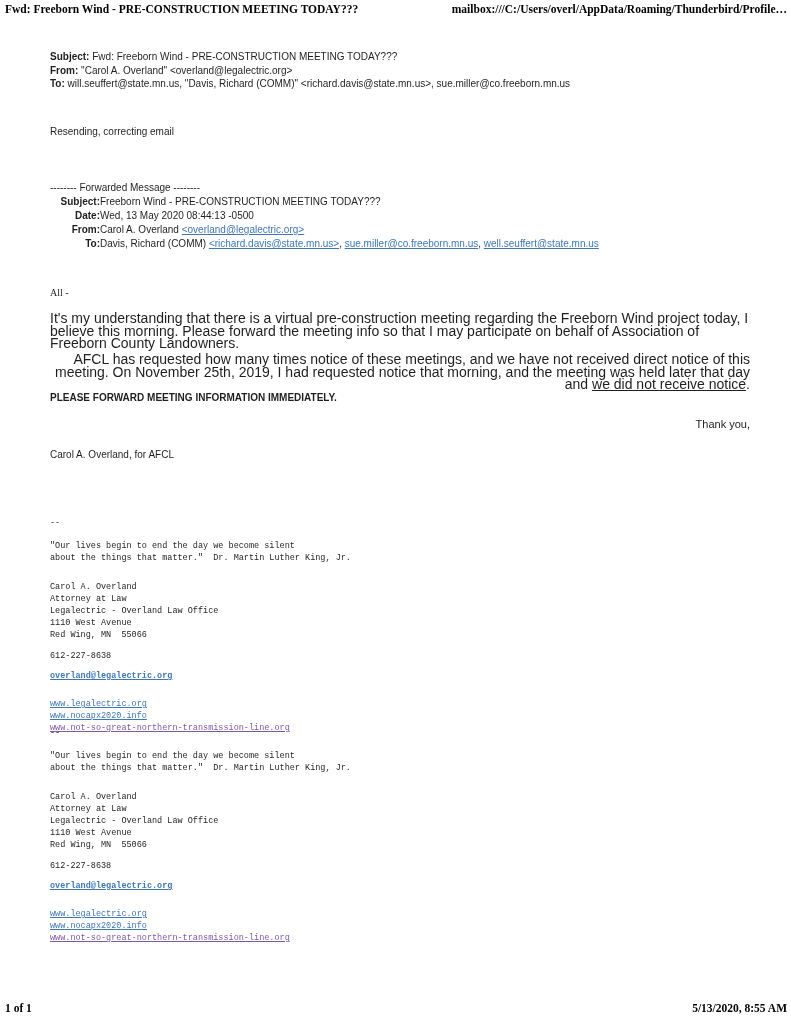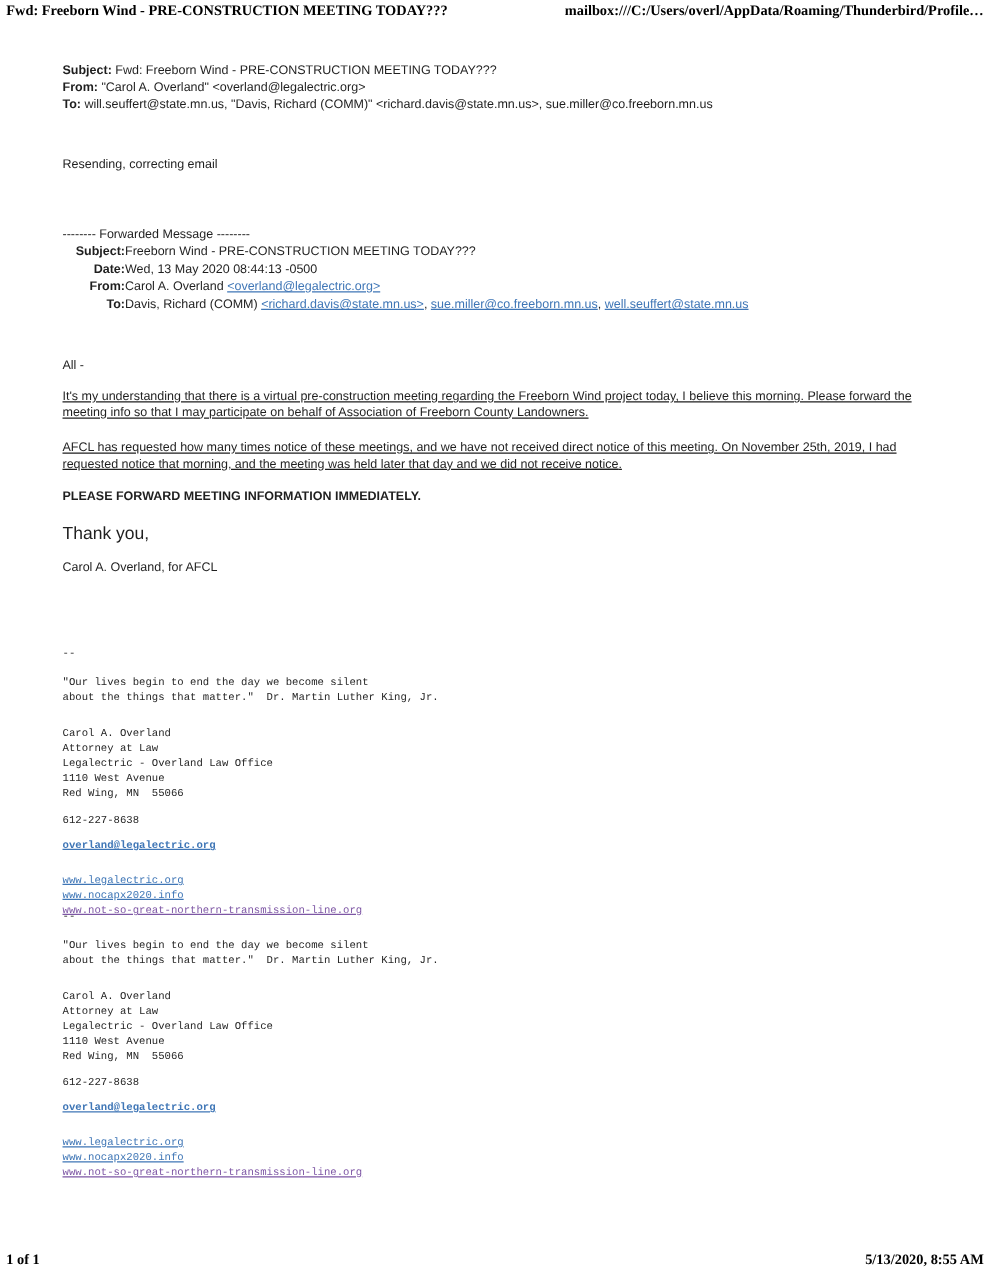--- a/index.html
+++ b/index.html
@@ -33,26 +33,26 @@
 
   
   #fwd { top: 181px; font-size: 10px; line-height: 14px; }
   .fwd-row { display: flex; }
   .fwd-lbl { font-weight: 700; width: 50px; flex: none; text-align: right; white-space: pre; }
   .fwd-val { white-space: pre-wrap; }
 
   a.link { color: #3f76b6; text-decoration: underline; cursor: pointer; }
   a.link.visited { color: #7e57a5; }
 
-  #salutation { top: 287px; font-size: 10px; }
-  .para { font-size: 10px; line-height: 12.5px; text-decoration: underline; }
+  #salutation { top: 287px; font-size: 10px; font-family: Liberation Serif, serif; }
+  .para { font-size: 14px; line-height: 12.5px; }
   #para1 { top: 312px; }
-  #para2 { top: 353px; }
+  #para2 { top: 353px; text-align: right; }
   #demand { top: 392px; font-size: 10px; font-weight: 700; }
-  #thanks { top: 418px; font-size: 14px; }
+  #thanks { top: 418px; font-size: 11px; text-align: right; }
   #signoff { top: 449px; font-size: 10px; }
 
   .u { text-decoration: underline; }
 
   
   .sig { font-family: "Liberation Mono", monospace; font-size: 8.5px; line-height: 12px; color: #262626; }
   .sig > div { white-space: pre; }
   #sig1 { top: 517px; }
   #sig2 { top: 727px; }
   .mt11 { margin-top: 11px; }

